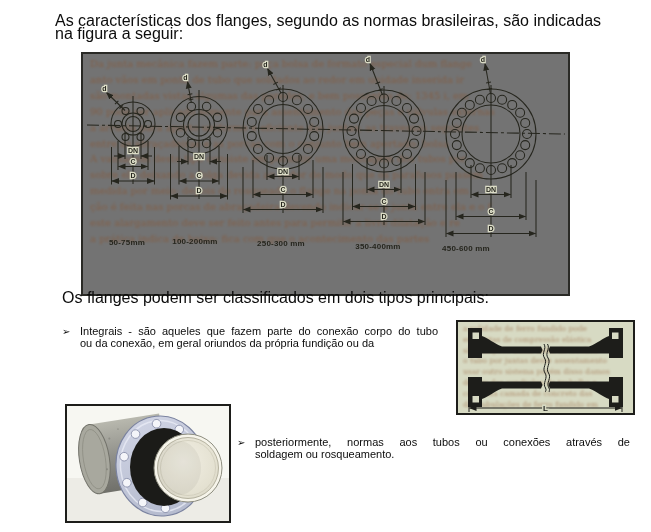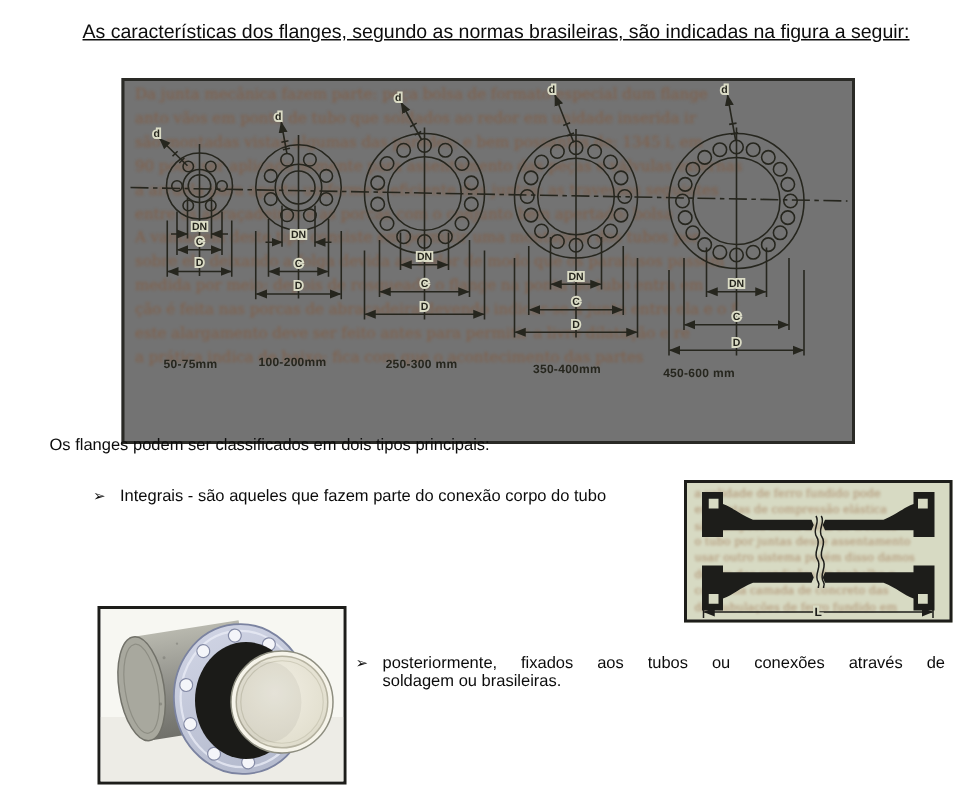--- a/index.html
+++ b/index.html
@@ -1,20 +1,20 @@
 <!DOCTYPE html>
 <html><head>
 <meta charset="utf-8">
 <style>
   html,body{margin:0;padding:0}
   body{width:651px;height:532px;position:relative;background:#ffffff;overflow:hidden;
        font-family:"Liberation Sans",sans-serif;color:#0c0c0c;}
 
-  .intro{position:absolute;left:55px;top:14px;width:565px;margin:0;font-size:13px;line-height:13px;text-decoration:underline;}
-  .heading{position:absolute;left:33px;top:291px;margin:0;font-size:11px;line-height:13px;}
+  .intro{position:absolute;left:55px;top:14px;width:565px;margin:0;font-size:16px;line-height:13px;}
+  .heading{position:absolute;left:62px;top:291px;margin:0;font-size:16px;line-height:13px;}
 
   .figure-box{position:absolute;left:81px;top:52px;width:489px;height:244px;background:#737373;
               border:2px solid #2a2a26;box-sizing:border-box;overflow:hidden;}
   .figure-box .ghost{position:absolute;left:7px;top:2px;right:3px;bottom:2px;filter:blur(1.1px);opacity:.6;
               color:#8c5028;font-family:"DejaVu Serif",serif;font-size:10px;line-height:15.9px;
               white-space:nowrap;overflow:hidden;}
   .figure-box svg{position:absolute;left:0;top:0;}
 
   .bullet{position:absolute;font-size:11px;line-height:11.6px;}
   .bullet .marker{position:absolute;left:0;top:0;font-size:10px;}
@@ -296,20 +296,21 @@
       </g>
     </svg>
   </div>
 
   <p class="heading">Os flanges podem ser classificados em dois tipos principais:</p>
 
   <div class="bullet" id="bullet-integrais">
     <span class="marker">➢</span>
     <div class="btext">
       <div class="jline">Integrais - são aqueles que fazem parte do conexão corpo do tubo</div>
+      <div class="jline">ou da conexão, em geral oriundos da própria fundição ou da</div>
     </div>
   </div>
 
   <div class="drawing-box">
     <div class="ghost">
       <div>a validade de ferro fundido pode</div>
       <div>em juntas de compressão elástica</div>
       <div>são tampões numa linha de trechos</div>
       <div>o tubo por juntas desse assentamento</div>
       <div>usar outro sistema porém disso damos</div>
@@ -403,18 +404,18 @@
         <circle cx="121" cy="62" r="30.5" fill="url(#boreGrad)" stroke="#b5b2a0" stroke-width="1"></circle>
         <circle cx="121" cy="62" r="27.5" fill="none" stroke="#cfccba" stroke-width="0.8"></circle>
         <ellipse cx="112" cy="62" rx="22" ry="27" fill="#000000" opacity="0.05"></ellipse>
       </g>
     </svg>
   </div>
 
   <div class="bullet" id="bullet-soltos">
     <span class="marker">➢</span>
     <div class="btext">
-      <div class="jline">posteriormente, fixados aos tubos ou conexões através de</div>
-      <div class="jline">soldagem ou brasileiras.</div>
+      <div class="jline">posteriormente, normas aos tubos ou conexões através de</div>
+      <div class="jline">soldagem ou rosqueamento.</div>
     </div>
   </div>
 
 </div>
 
 </body></html>

